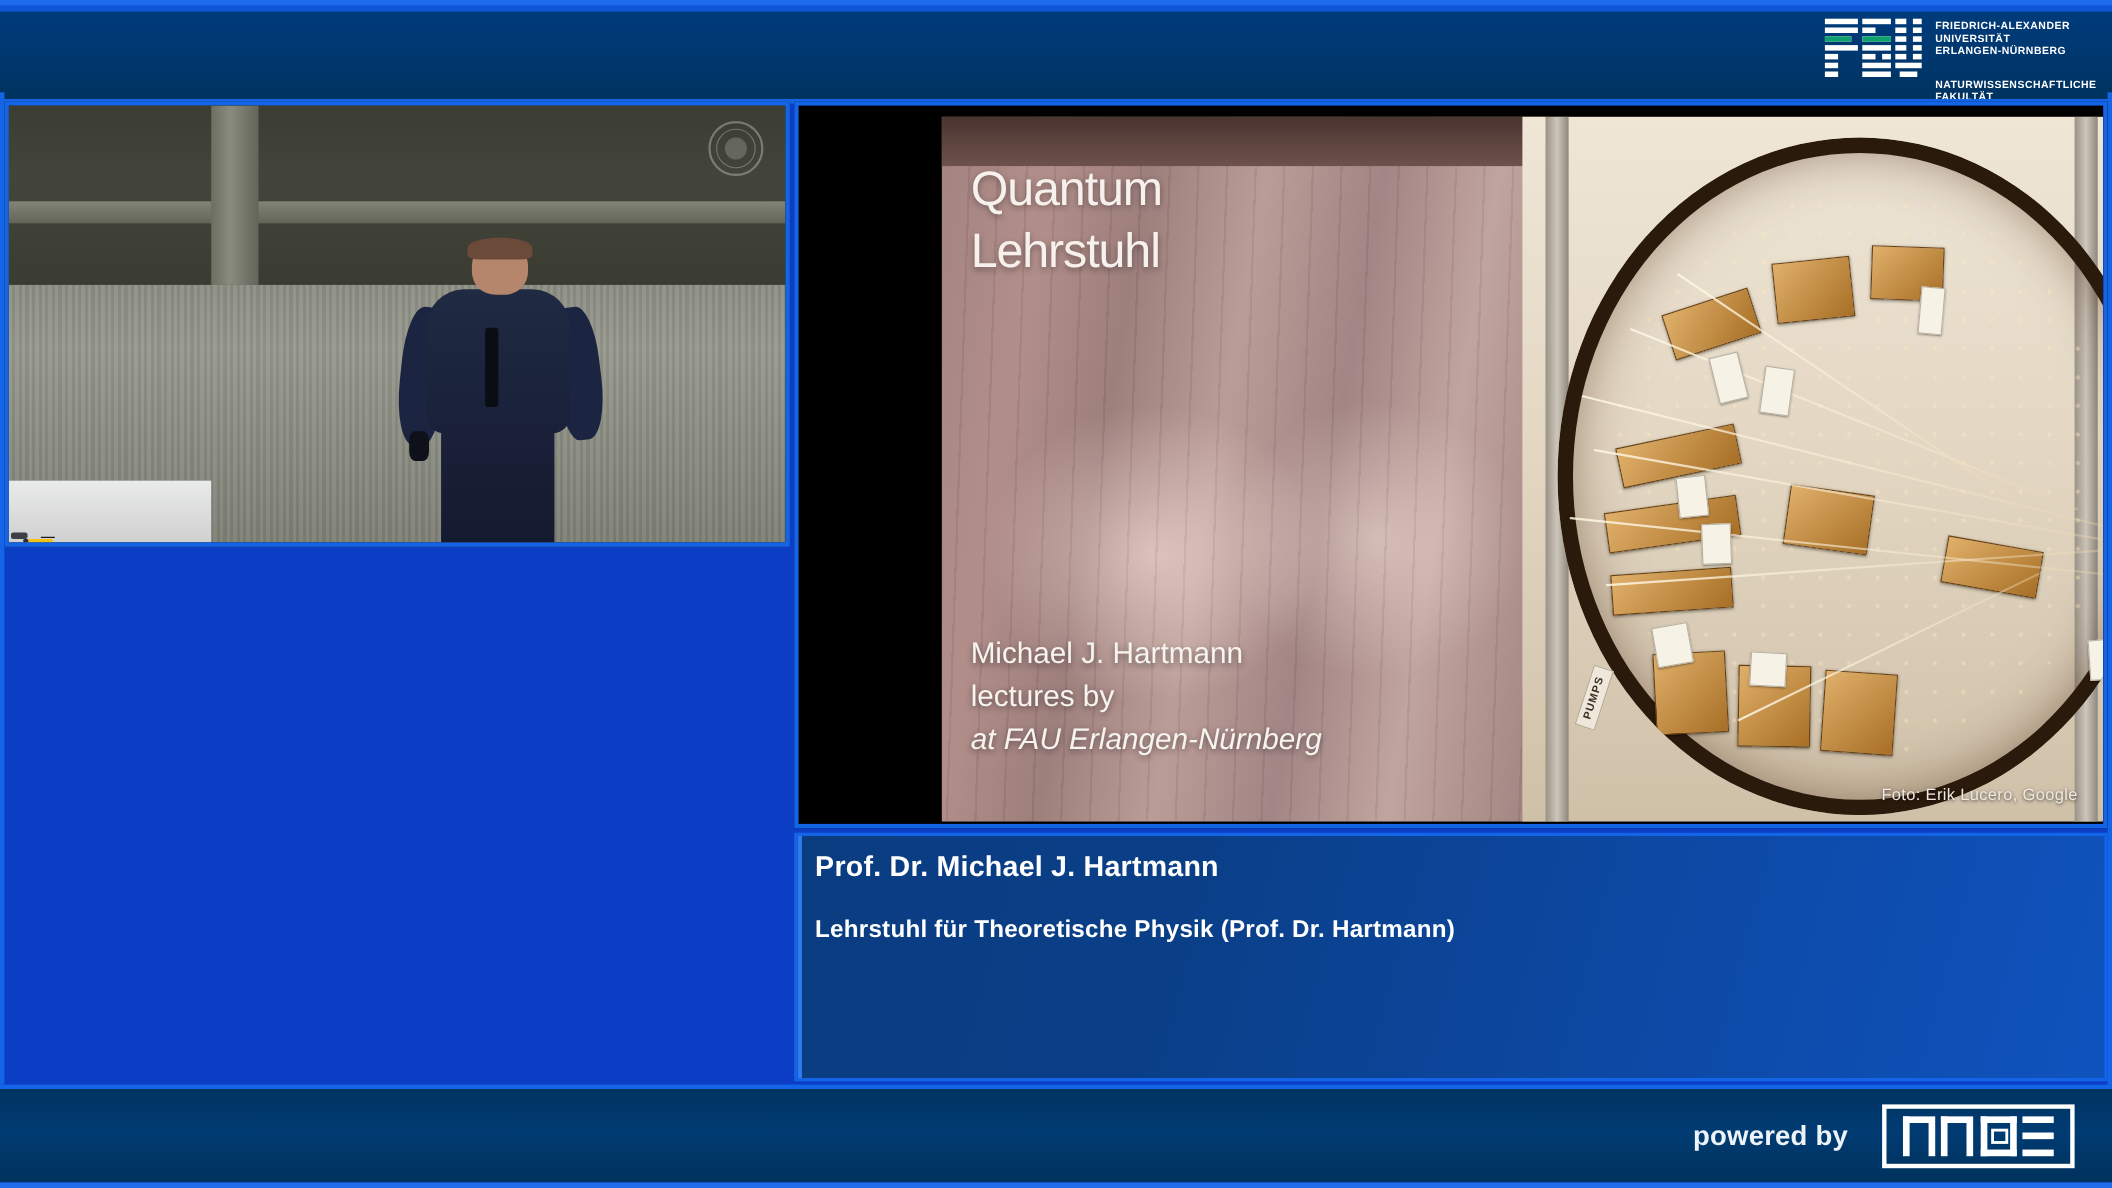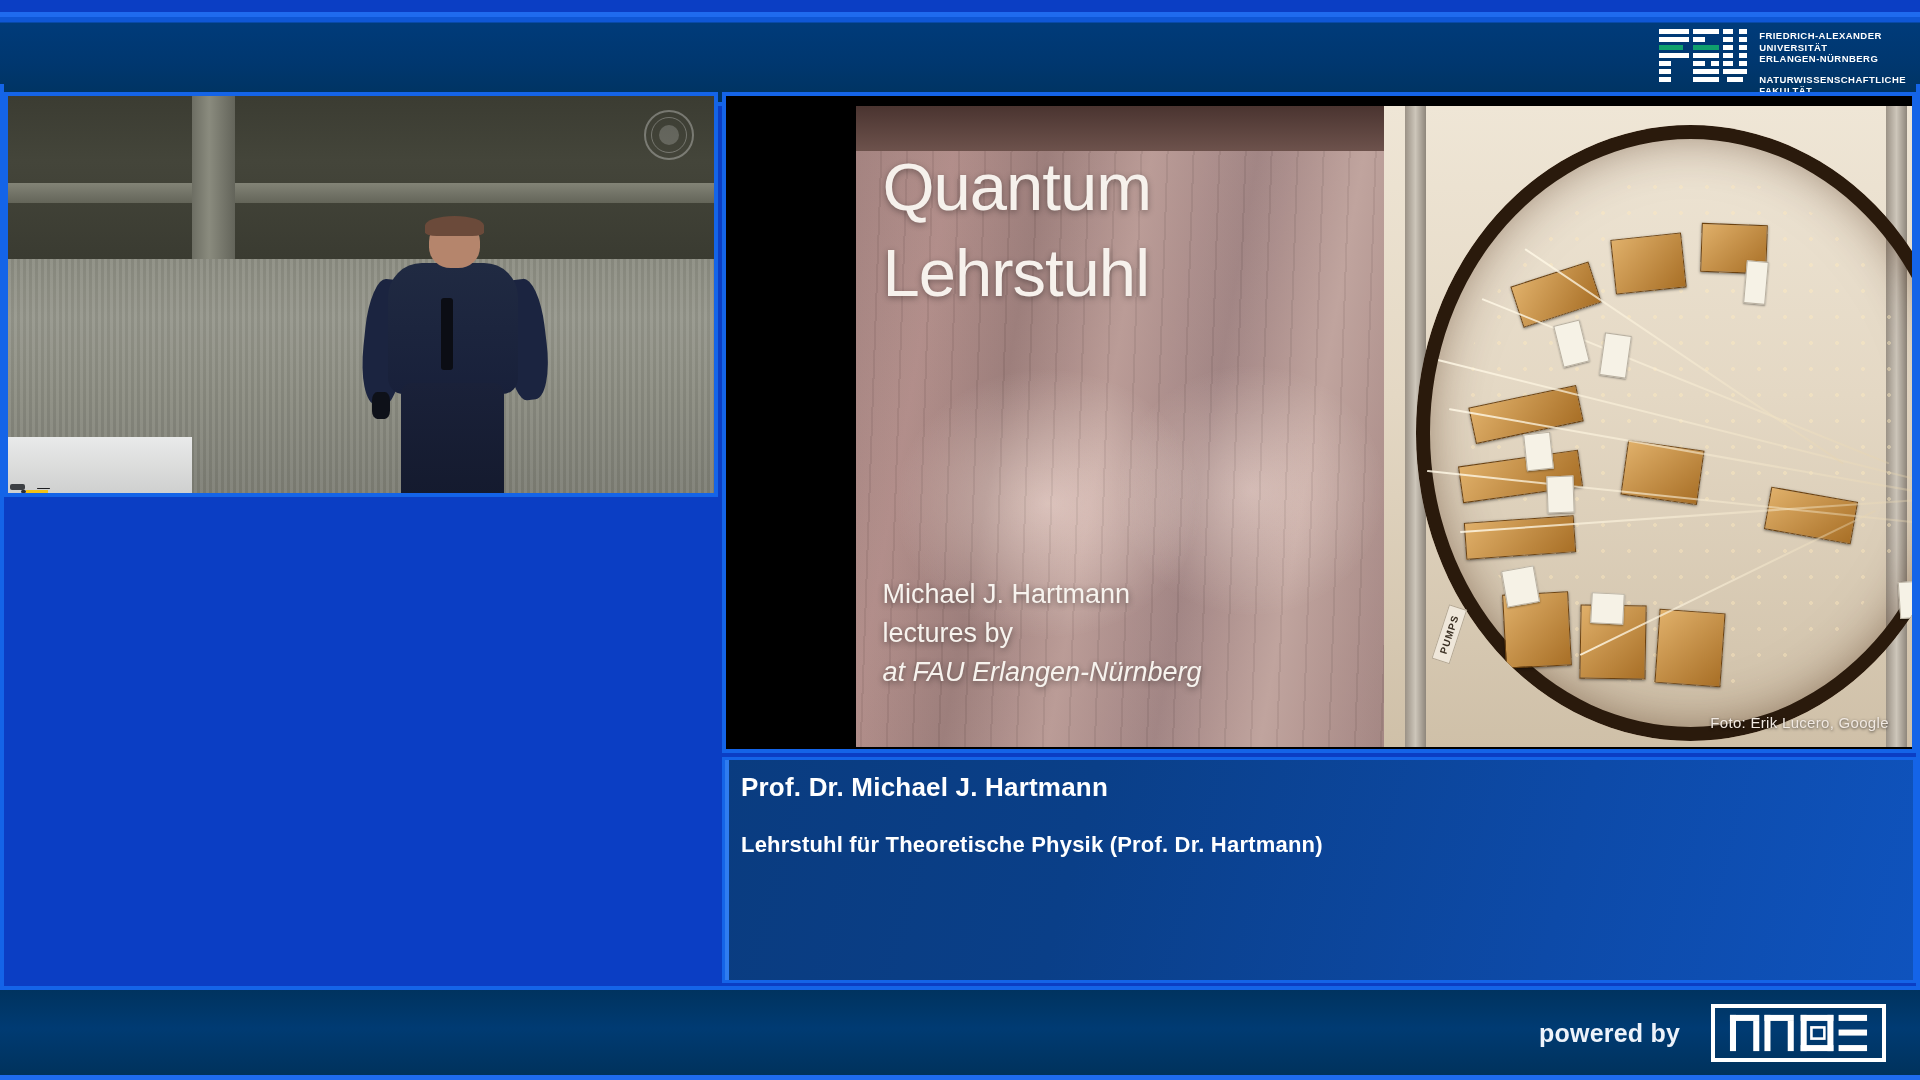--- a/index.html
+++ b/index.html
@@ -12,21 +12,21 @@
   }
 
   #stage {
     position:relative;
     width:1920px; height:1080px;
     background:#0b3ec4;
   }
 
   
   .header {
-    position:absolute; left:0; top:12px; width:1920px; height:94px;
+    position:absolute; left:0; top:0; width:1920px; height:94px;
     background:linear-gradient(180deg,#0f57d6 0%,#0f57d6 5px,#003b7a 6px,#00376f 55%,#00335f 100%);
     border-top:5px solid #1f6bee;
     border-bottom:4px solid #0f57d6;
   }
   .header::after{
     content:""; position:absolute; left:0; right:0; bottom:-4px; height:4px; background:#1464e8;
   }
 
   
   .fau-logo-wrap{
@@ -38,21 +38,21 @@
   }
   .fau-mark svg{ display:block; width:92px; height:58px; }
   .fau-words{
     padding-top:3px;
     color:#ffffff;
     font-size:9.5px;
     font-weight:bold;
     letter-spacing:0.45px;
     line-height:11.5px;
   }
-  .fau-words .blk2{ margin-top:9px; }
+  .fau-words .blk2{ margin-top:19px; }
 
   
   .video-panel{
     position:absolute; left:4px; top:92px; width:714px; height:405px;
     border:4px solid #1464e8;
     background:#2a2a22;
     overflow:hidden;
   }
   .video-inner{ position:absolute; inset:0; overflow:hidden; }
   
@@ -257,21 +257,21 @@
   .pump-label{
     position:absolute; left:7%; bottom:16%;
     background:#efe7da; color:#3a2f22;
     font-size:10px; font-weight:bold; letter-spacing:1px;
     padding:3px 7px; transform:rotate(-72deg);
     border:1px solid #b5a893;
   }
   
   .slide-title{
     position:absolute; left:2.5%; top:6%;
-    color:#f6f1ec; font-size:67px; line-height:1.28;
+    color:#f6f1ec; font-size:44px; line-height:1.28;
     font-weight:300; letter-spacing:-1px;
     font-family:"Liberation Sans", sans-serif;
     text-shadow:0 2px 6px rgba(0,0,0,.35);
   }
   .slide-byline{
     position:absolute; left:2.5%; bottom:8.5%;
     color:#f7f3ee; font-size:27px; line-height:1.45;
     font-weight:400;
     text-shadow:0 2px 6px rgba(0,0,0,.45);
   }

